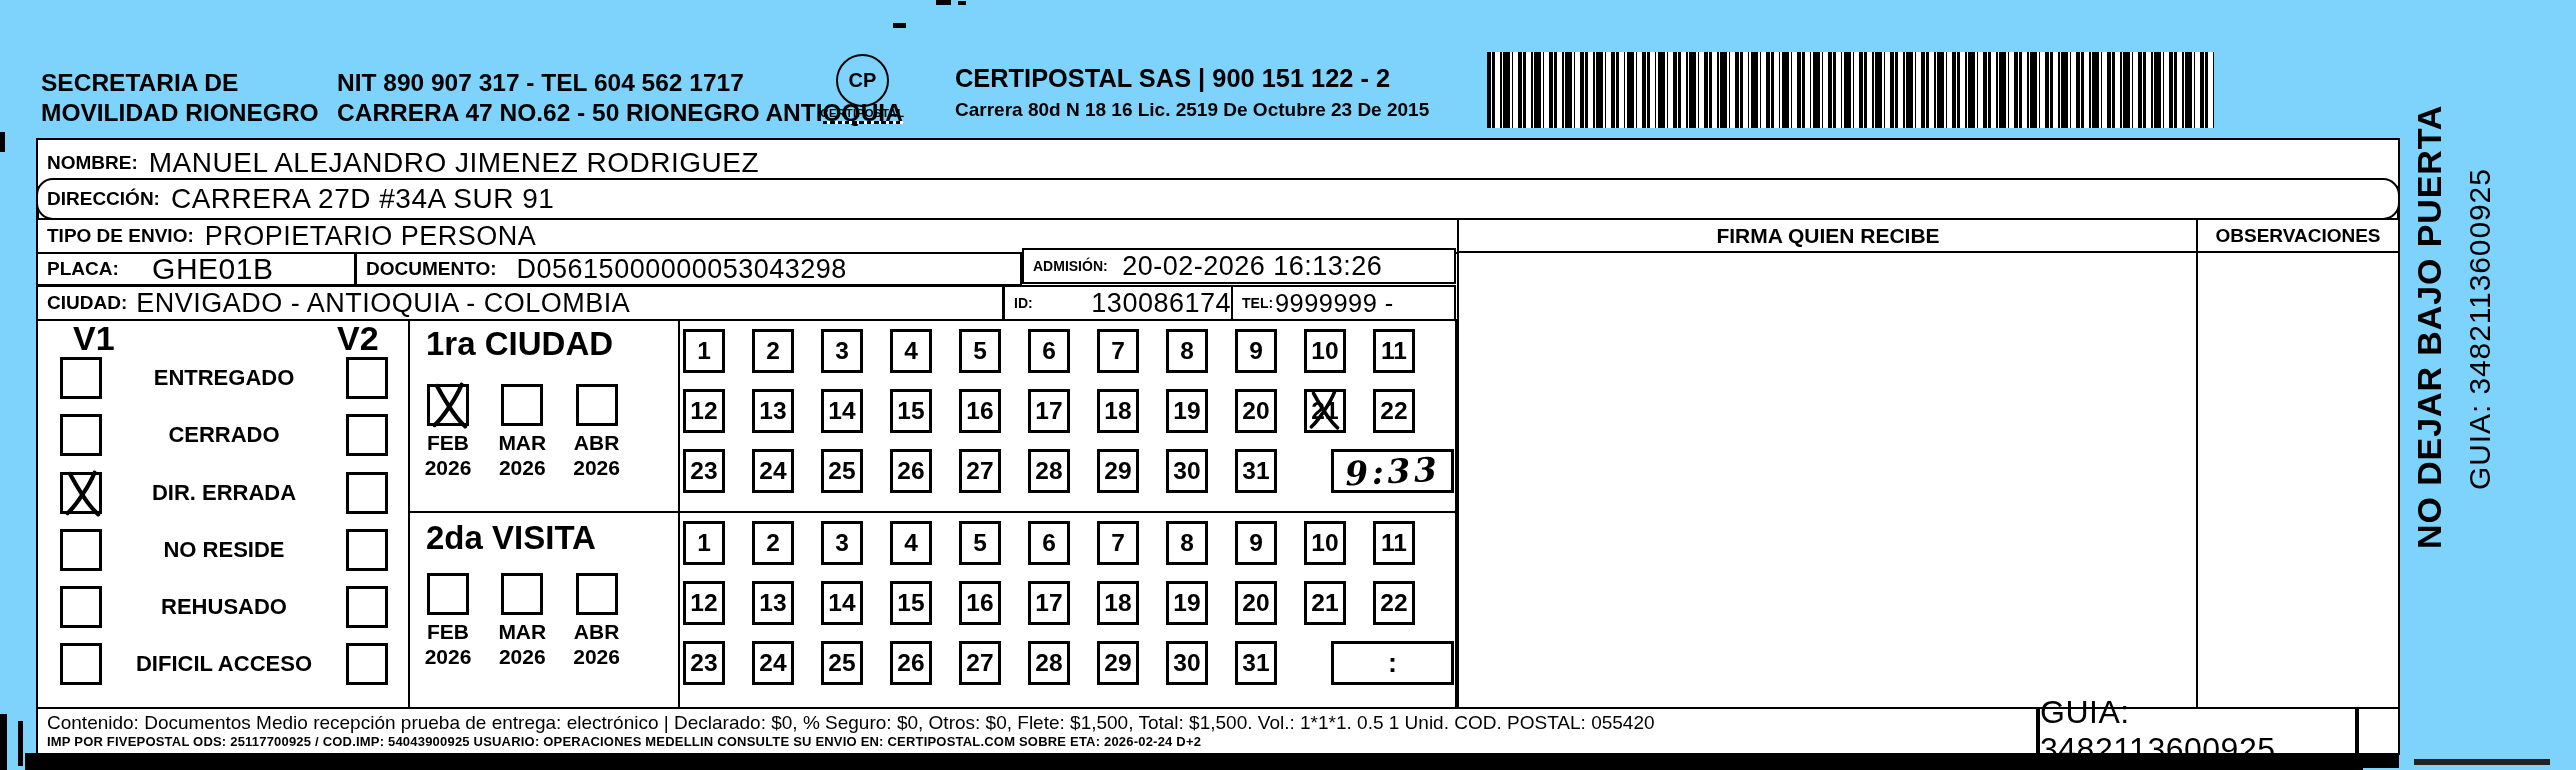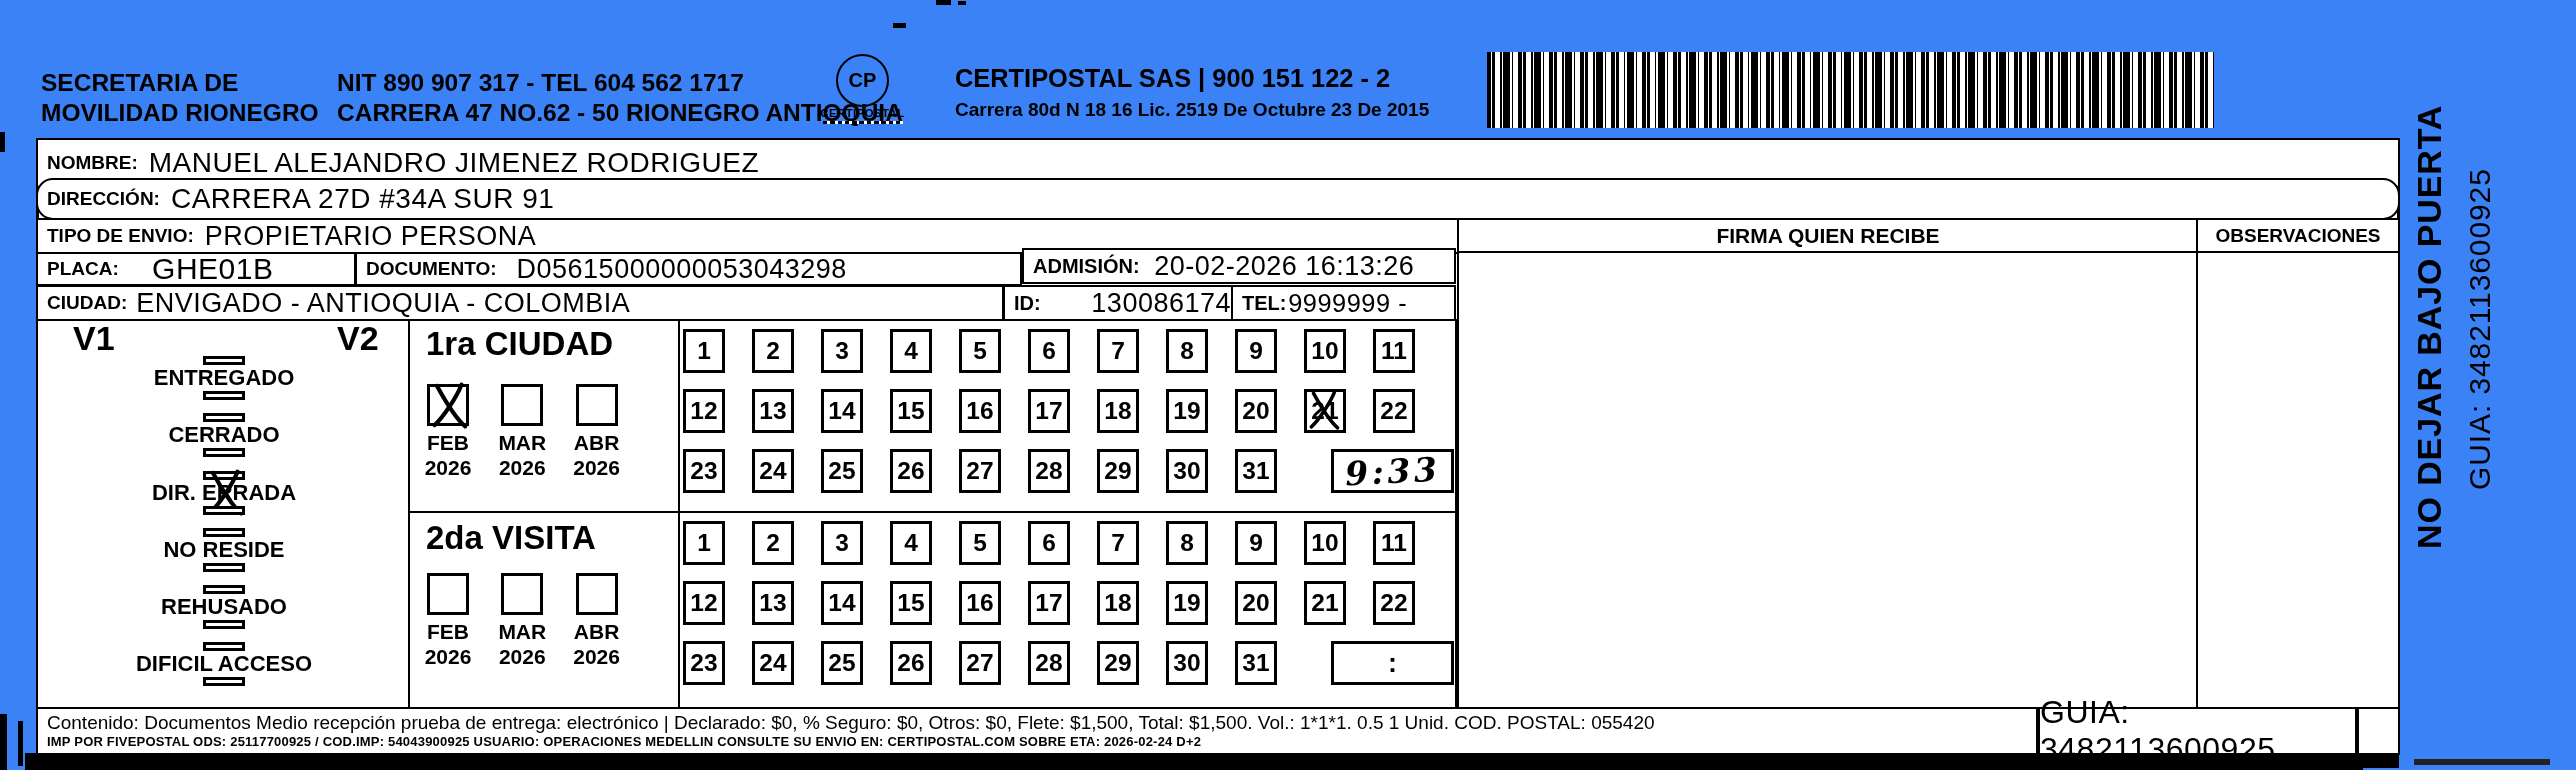--- a/index.html
+++ b/index.html
@@ -1,30 +1,30 @@
 <!DOCTYPE html>
 <html style="font-size:14.5px"><head>
 <meta charset="utf-8">
 <style>
   html,body{margin:0;padding:0;background:#fff;}
-  .sheet{position:relative;width:2576px;height:771px;background:#3b82f6;color:#000;
+  .sheet{position:relative;width:2576px;height:771px;background:#7dd3fc;color:#000;
          font-family:"Liberation Sans",sans-serif;overflow:hidden;}
   .abs{position:absolute;}
   .cell{position:absolute;border:2.7px solid #000;box-sizing:border-box;background:#fff;}
   .rowflex{display:flex;align-items:center;padding-left:9px;gap:11px;}
   .lbl{font-weight:bold;font-size:19px;white-space:nowrap;}
-  .lbl2{font-weight:bold;font-size:20px;white-space:nowrap;}
+  .lbl2{font-weight:bold;font-size:14px;white-space:nowrap;}
   .val{font-size:28px;white-space:nowrap;letter-spacing:0.5px;}
   .hdr-line{font-weight:bold;font-size:24.5px;line-height:30px;white-space:nowrap;}
   .hdr-sub{font-weight:bold;font-size:19px;line-height:24.5px;white-space:nowrap;}
   .colhead{display:flex;align-items:center;justify-content:center;font-weight:bold;font-size:21px;}
   .chk{width:42px;height:42px;border:3.6px solid #000;box-sizing:border-box;position:relative;background:#fff;}
   .xmark{position:absolute;left:-4.5px;top:-6.3px;width:49px;height:49px;}
   .xmark path{stroke:#000;stroke-width:3.4;fill:none;stroke-linecap:round;}
-  .status-row{position:absolute;left:0;width:328px;height:44px;display:flex;align-items:center;flex-direction:column;}
+  .status-row{position:absolute;left:0;width:328px;height:44px;display:flex;align-items:center;}
   .status-label{flex:1;text-align:center;font-weight:bold;font-size:22px;}
   .visit-title{font-weight:bold;font-size:33px;white-space:nowrap;}
   .months{position:absolute;display:flex;gap:16.3px;}
   .month-item{width:58px;text-align:center;}
   .month-item .chk{margin:0 auto;}
   .month-label{margin-top:5.4px;font-weight:bold;font-size:21px;line-height:24.5px;}
   .day-row{position:absolute;left:0;display:flex;gap:27px;}
   .day-box{width:42px;height:44px;border:3.6px solid #000;box-sizing:border-box;display:flex;
            align-items:center;justify-content:center;font-weight:bold;font-size:24.5px;position:relative;}
   .day-box .xmark{left:-2.7px;top:-2.7px;width:42px;height:42px;}

